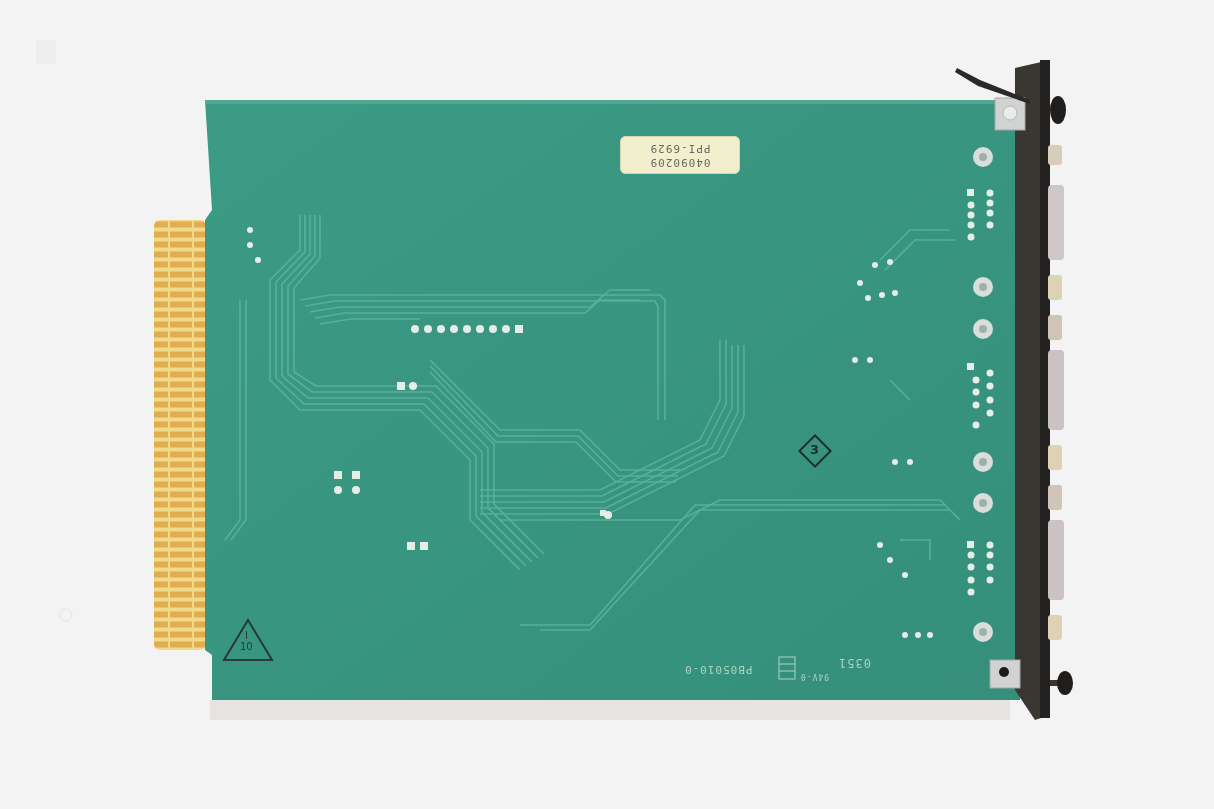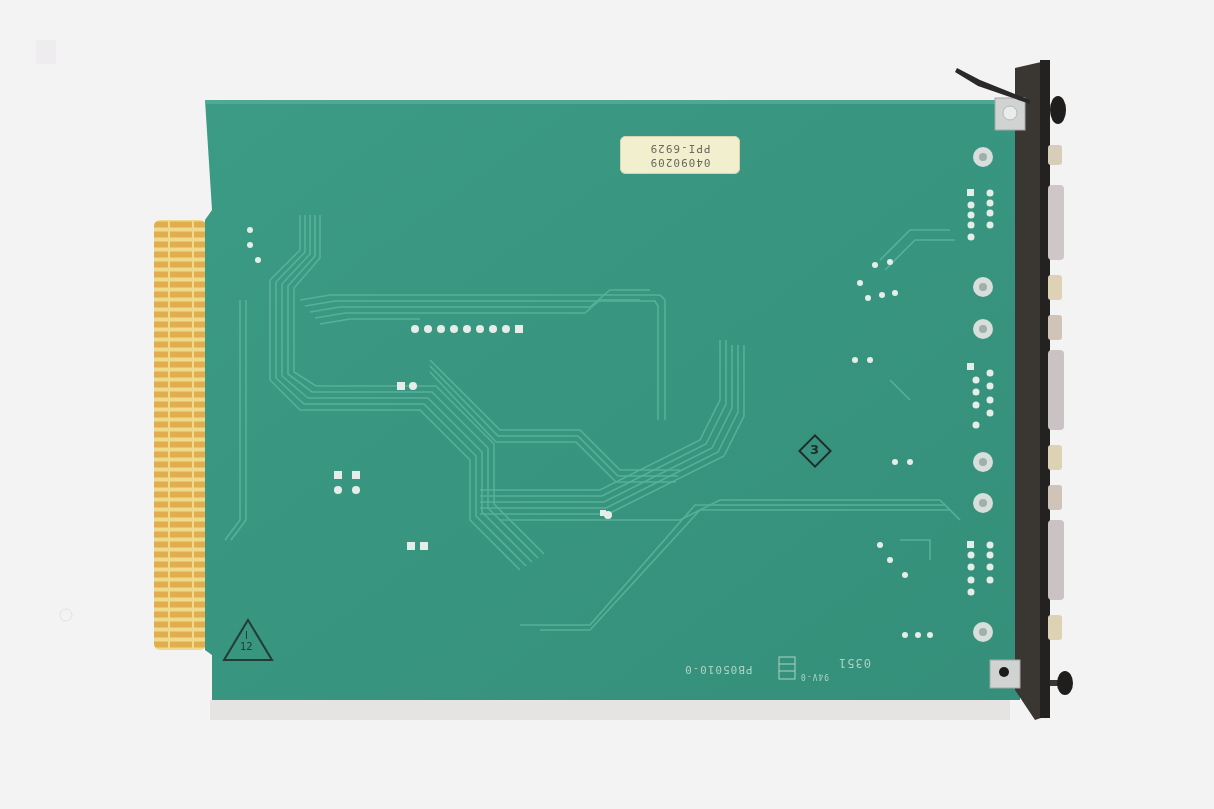--- a/index.html
+++ b/index.html
@@ -244,15 +244,15 @@
 <div class="label-sticker">
   <span>04090209</span>
   <span>PPI-6929</span>
 </div>
 
 <div class="silk" style="left:684px; top:663px;">PB05010-0</div>
 <div class="silk" style="left:838px; top:656px; font-size:12px;">0351</div>
 <div class="silk" style="left:800px; top:672px; font-size:8px;">94V-0</div>
 <div style="position:absolute; left:240px; top:630px; font-size:10px; color:#263b35; text-align:center; line-height:11px; font-family:'DejaVu Sans', sans-serif;">
   <div>I</div>
-  <div>12</div>
+  <div>10</div>
 </div>
 <div style="position:absolute; left:810px; top:442px; font-size:13px; font-weight:bold; color:#1f2d29; font-family:'DejaVu Sans', sans-serif;">3</div>
 
 </body></html>

